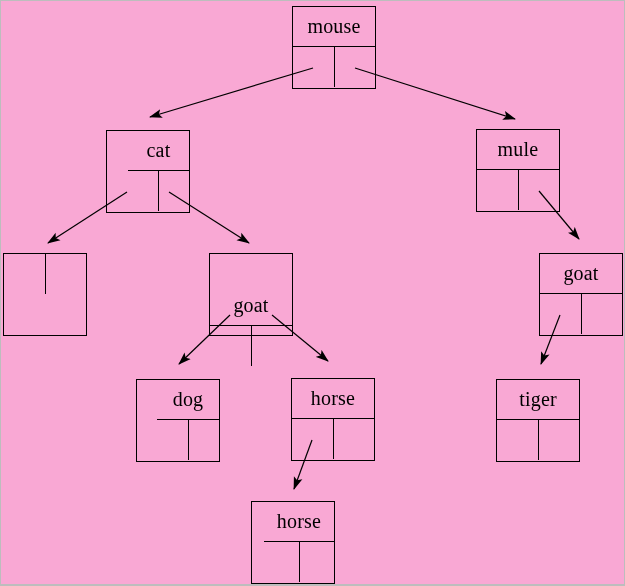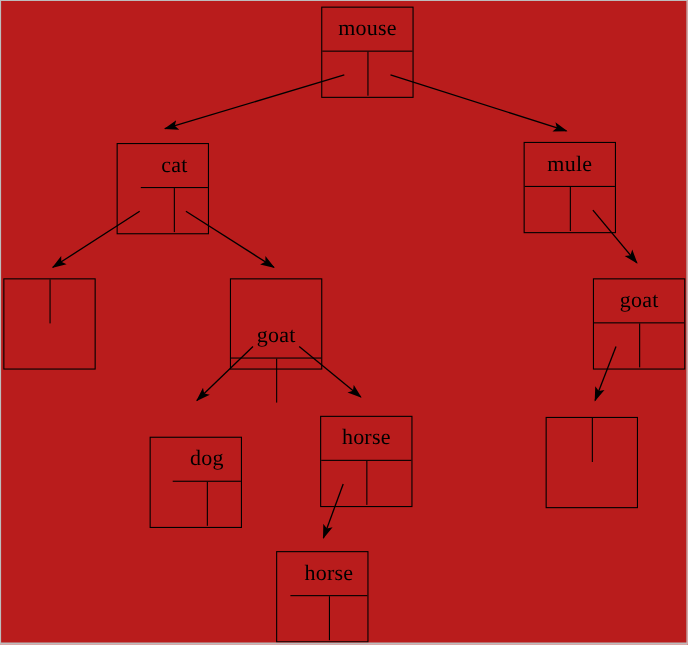--- a/index.html
+++ b/index.html
@@ -45,21 +45,21 @@
   .node-ptrs {
     display: flex;
     height: 39.5px;
   }
   .node-cell { flex: 1; }
   .node-cell.left { border-right: 1.5px solid #000; }
 </style>
 </head>
 <body>
 
-<div class="frame" style="border-color: rgb(189, 189, 189); background: #b91c1c; text-decoration: underline;">
+<div class="frame" style="border-color: rgb(189, 189, 189); background: #f9a8d4; text-decoration: underline;">
   <svg class="edges" id="edges-svg" viewBox="0 0 625 586" xmlns="http://www.w3.org/2000/svg">
     <defs>
       <marker id="arrowhead" markerUnits="userSpaceOnUse" markerWidth="14" markerHeight="10" refX="12" refY="5" orient="auto">
         <path d="M0,0.5 L13,5 L0,9.5 L2.8,5 z" fill="#000000"></path>
       </marker>
     </defs>
   <line x1="312" y1="67" x2="149" y2="116" stroke="#000000" stroke-width="1.2" marker-end="url(#arrowhead)"></line>
       <line x1="354" y1="67" x2="514" y2="118" stroke="#000000" stroke-width="1.2" marker-end="url(#arrowhead)"></line>
       <line x1="126" y1="191" x2="47" y2="242" stroke="#000000" stroke-width="1.2" marker-end="url(#arrowhead)"></line>
       <line x1="168" y1="191" x2="248" y2="242" stroke="#000000" stroke-width="1.2" marker-end="url(#arrowhead)"></line>
@@ -104,35 +104,36 @@
           <div class="node-cell"></div>
         </div>
       </div>
       <div class="node" style="left: 538px; top: 252px; border-color: rgb(0, 0, 0);">
         <div class="node-label" style="color: rgb(0, 0, 0);">goat</div>
         <div class="node-ptrs">
           <div class="node-cell left" style="border-color: rgb(0, 0, 0);"></div>
           <div class="node-cell"></div>
         </div>
       </div>
-      <div class="node" style="left: 135px; top: 396px; border-color: rgb(0, 0, 0); padding-left: 20px;">
+      <div class="node" style="left: 135px; top: 378px; border-color: rgb(0, 0, 0); padding-left: 20px;">
         <div class="node-label" style="color: rgb(0, 0, 0);">dog</div>
         <div class="node-ptrs">
           <div class="node-cell left" style="border-color: rgb(0, 0, 0);"></div>
           <div class="node-cell"></div>
         </div>
       </div>
       <div class="node" style="left: 290px; top: 377px; border-color: rgb(0, 0, 0);">
         <div class="node-label" style="color: rgb(0, 0, 0);">horse</div>
         <div class="node-ptrs">
           <div class="node-cell left" style="border-color: rgb(0, 0, 0);"></div>
           <div class="node-cell"></div>
         </div>
       </div>
       <div class="node" style="left: 495px; top: 378px; border-color: rgb(0, 0, 0);">
+        <div class="node-label" style="color: rgb(0, 0, 0);">tiger</div>
         <div class="node-ptrs">
           <div class="node-cell left" style="border-color: rgb(0, 0, 0);"></div>
           <div class="node-cell"></div>
         </div>
       </div>
       <div class="node" style="left: 250px; top: 500px; border-color: rgb(0, 0, 0); padding-left: 12px;">
         <div class="node-label" style="color: rgb(0, 0, 0);">horse</div>
         <div class="node-ptrs">
           <div class="node-cell left" style="border-color: rgb(0, 0, 0);"></div>
           <div class="node-cell"></div>

